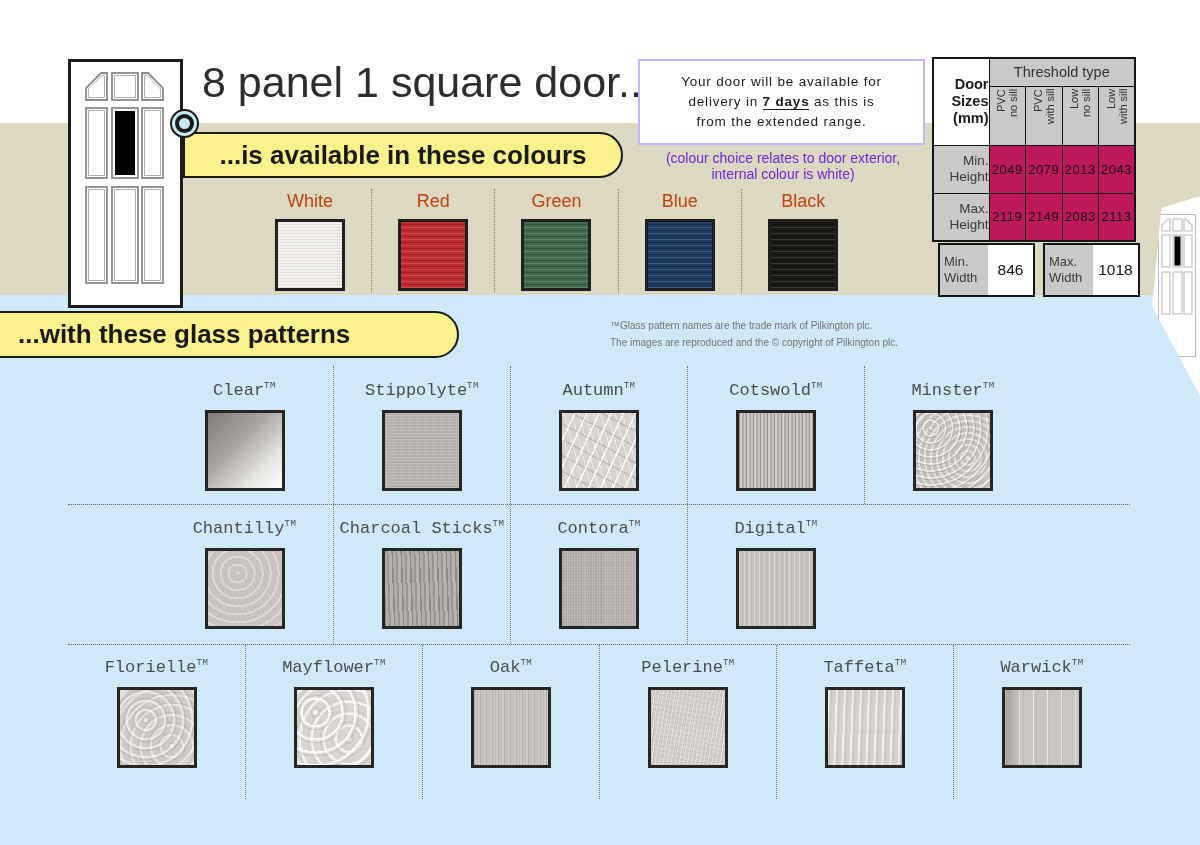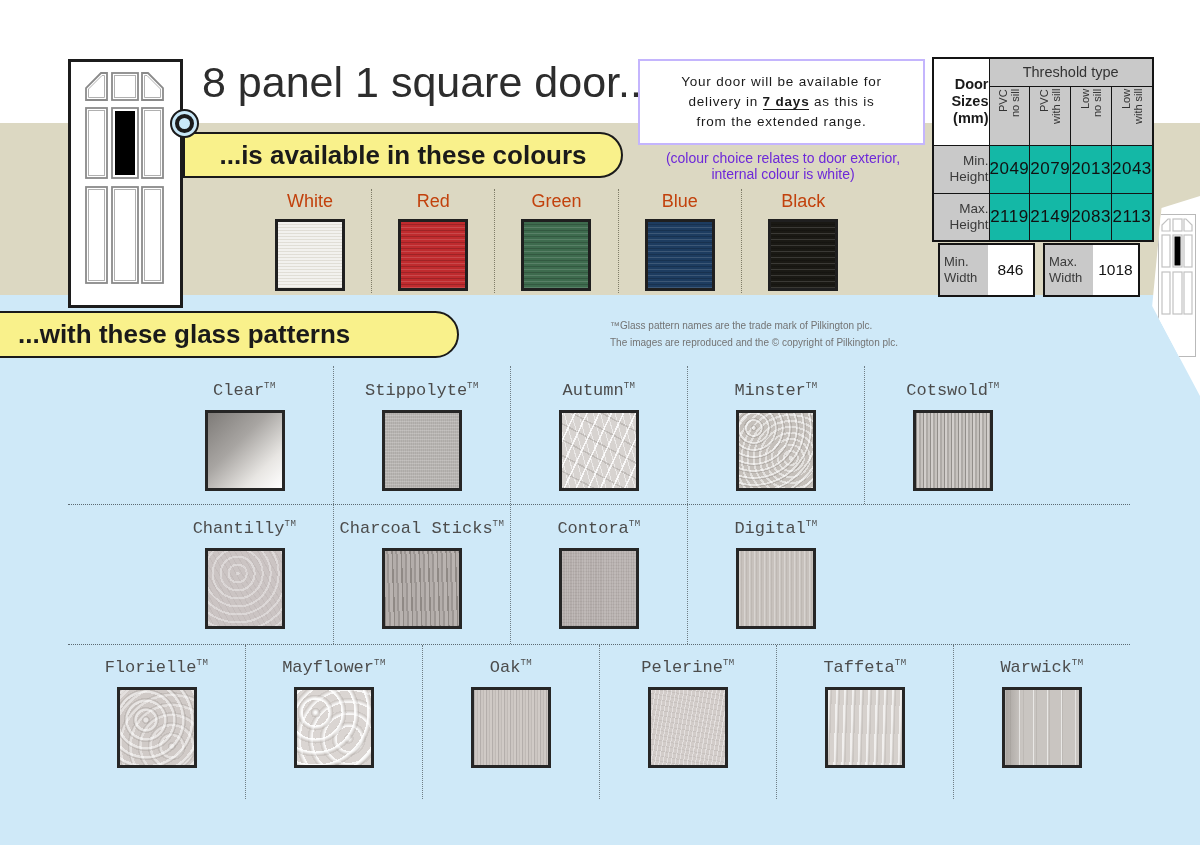--- a/index.html
+++ b/index.html
@@ -39,21 +39,21 @@
 
   
   .sizes-table { position:absolute; left:932px; top:57px; border-collapse:collapse; background:#fff; }
   .sizes-table td { border:1.5px solid #141414;text-align:right; }
   .sizes-table { border:2.5px solid #141414; }
   td.corner { width:56px; background:#fff; font-size:14.5px; font-weight:bold; color:#1a1a1a; padding-left:4px; line-height:1.2; }
   td.thtype { background:#c9c9c9; font-size:14.5px; color:#333; text-align:center; height:28px; width:146px; }
   td.rotcell { background:#c9c9c9; width:36px; height:57px; vertical-align:bottom; }
   .rot { writing-mode:vertical-rl; transform:rotate(180deg); font-size:11px; color:#333; line-height:12px; margin:2px auto 3px auto; height:53px; }
   td.rlabel { background:#c9c9c9; font-size:13.5px; color:#3a3a3a; padding-left:4px; height:48px; line-height:1.2; }
-  td.val { background:#14b8a6; font-size:17px; color:#111; text-align:center; letter-spacing:.5px; }
+  td.val { background:#be185d; font-size:13px; color:#111; text-align:center; letter-spacing:.5px; }
   .width-boxes { position:absolute; left:938px; top:243px; display:flex; gap:8px; }
   .wbox { display:flex; border:2px solid #141414; height:54px; background:#fff; }
   .wlabel { width:48px; background:#c9c9c9; font-size:13px; color:#3a3a3a; display:flex; align-items:center; padding-left:4px; line-height:1.2; }
   .wval { width:45px; display:flex; align-items:center; justify-content:center; font-size:15.5px; color:#111; }
 
   
   .tm-note { position:absolute; right:70px; top:317px; width:520px; text-align:left; font-size:10px; color:#737373; line-height:17px; }
 
   
   .glass-grid { position:absolute; left:68px; top:366px; width:1062px; }
@@ -234,26 +234,26 @@
       </div>
       <div class="gcell sep">
         <div class="glabel"><span>Stippolyte</span><sup class="tm">TM</sup></div>
         <div class="gswatch sw-stippolyte"></div>
       </div>
       <div class="gcell sep">
         <div class="glabel"><span>Autumn</span><sup class="tm">TM</sup></div>
         <div class="gswatch sw-autumn"></div>
       </div>
       <div class="gcell sep">
+        <div class="glabel"><span>Cotswold</span><sup class="tm">TM</sup></div>
+        <div class="gswatch sw-cotswold"></div>
+      </div>
+      <div class="gcell sep">
         <div class="glabel"><span>Minster</span><sup class="tm">TM</sup></div>
         <div class="gswatch sw-minster"></div>
-      </div>
-      <div class="gcell sep">
-        <div class="glabel"><span>Cotswold</span><sup class="tm">TM</sup></div>
-        <div class="gswatch sw-cotswold"></div>
       </div>
     </div>
     <div class="grow grow2">
       <div class="gpad"></div>
       <div class="gcell">
         <div class="glabel"><span>Chantilly</span><sup class="tm">TM</sup></div>
         <div class="gswatch sw-chantilly"></div>
       </div>
       <div class="gcell sep">
         <div class="glabel"><span>Charcoal Sticks</span><sup class="tm">TM</sup></div>

